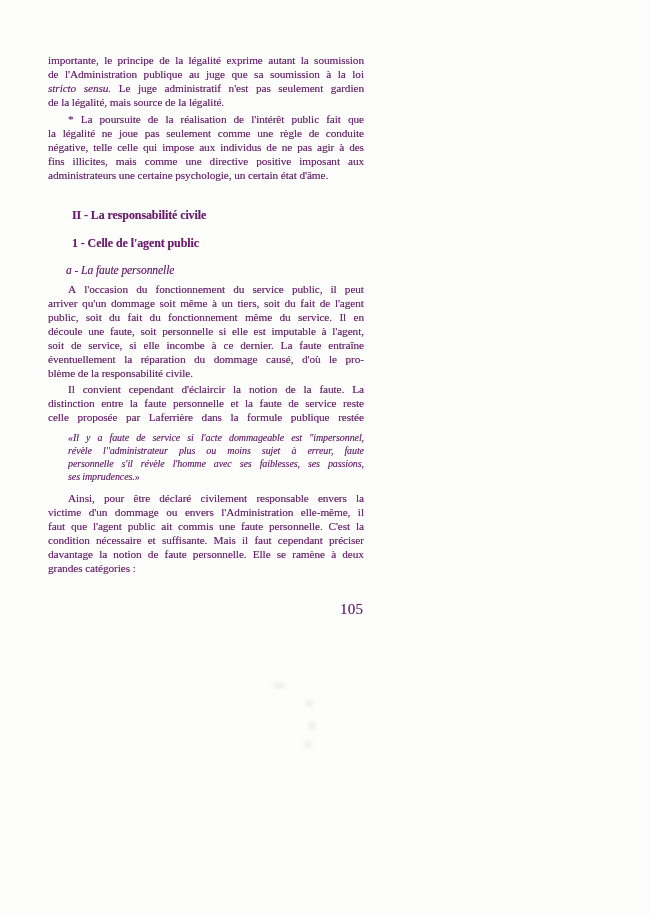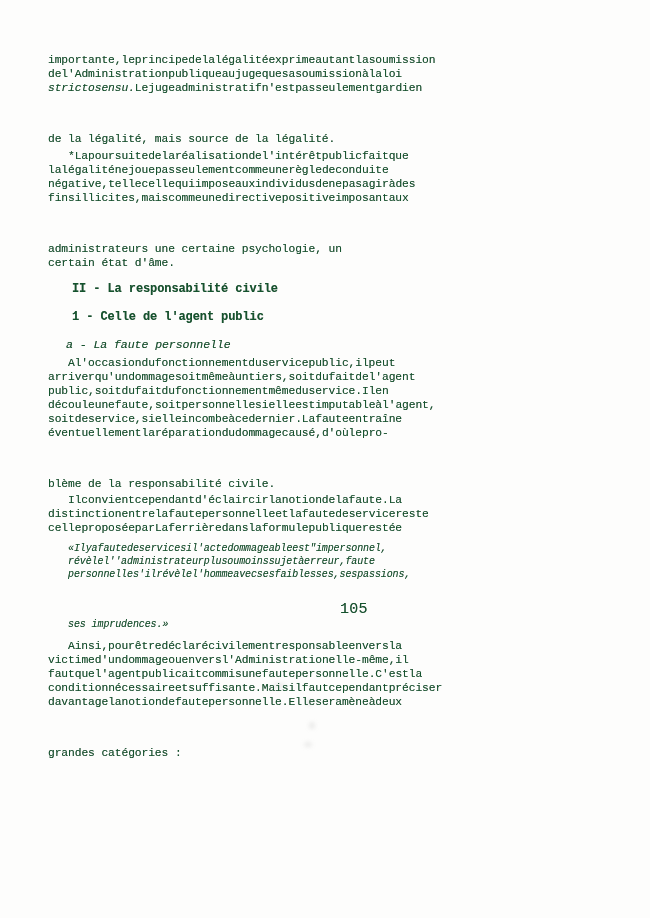--- a/index.html
+++ b/index.html
@@ -5,22 +5,22 @@
   html, body {
     margin: 0;
     padding: 0;
     background: #ffffff;
   }
   .page {
     position: relative;
     width: 650px;
     height: 918px;
     background: #fdfdfc;
-    font-family: Liberation Mono, monospace;
-    color: #14532d;
+    font-family: Liberation Serif, serif;
+    color: #701a75;
     overflow: hidden;
     text-shadow: 0 0 0.4px rgba(20,20,20,0.45);
   }
   .text-column {
     position: absolute;
     left: 48px;
     top: 53px;
     width: 316px;
     font-size: 11.3px;
     letter-spacing: -0.1px;
@@ -29,21 +29,20 @@
   .para .line {
     display: flex;
     justify-content: space-between;
     height: 14px;
     line-height: 14px;
     white-space: pre;
   }
   .para .line.last {
     display: block;
     white-space: normal;
-    margin-top: 37px;
   }
   .para.indent .line:first-child { padding-left: 20px; }
   .it { font-style: italic; }
 
   .p2 { margin-top: 3px; }
   .heading {
     margin: 0;
     padding-left: 24px;
     font-size: 12px;
     line-height: 15px;

